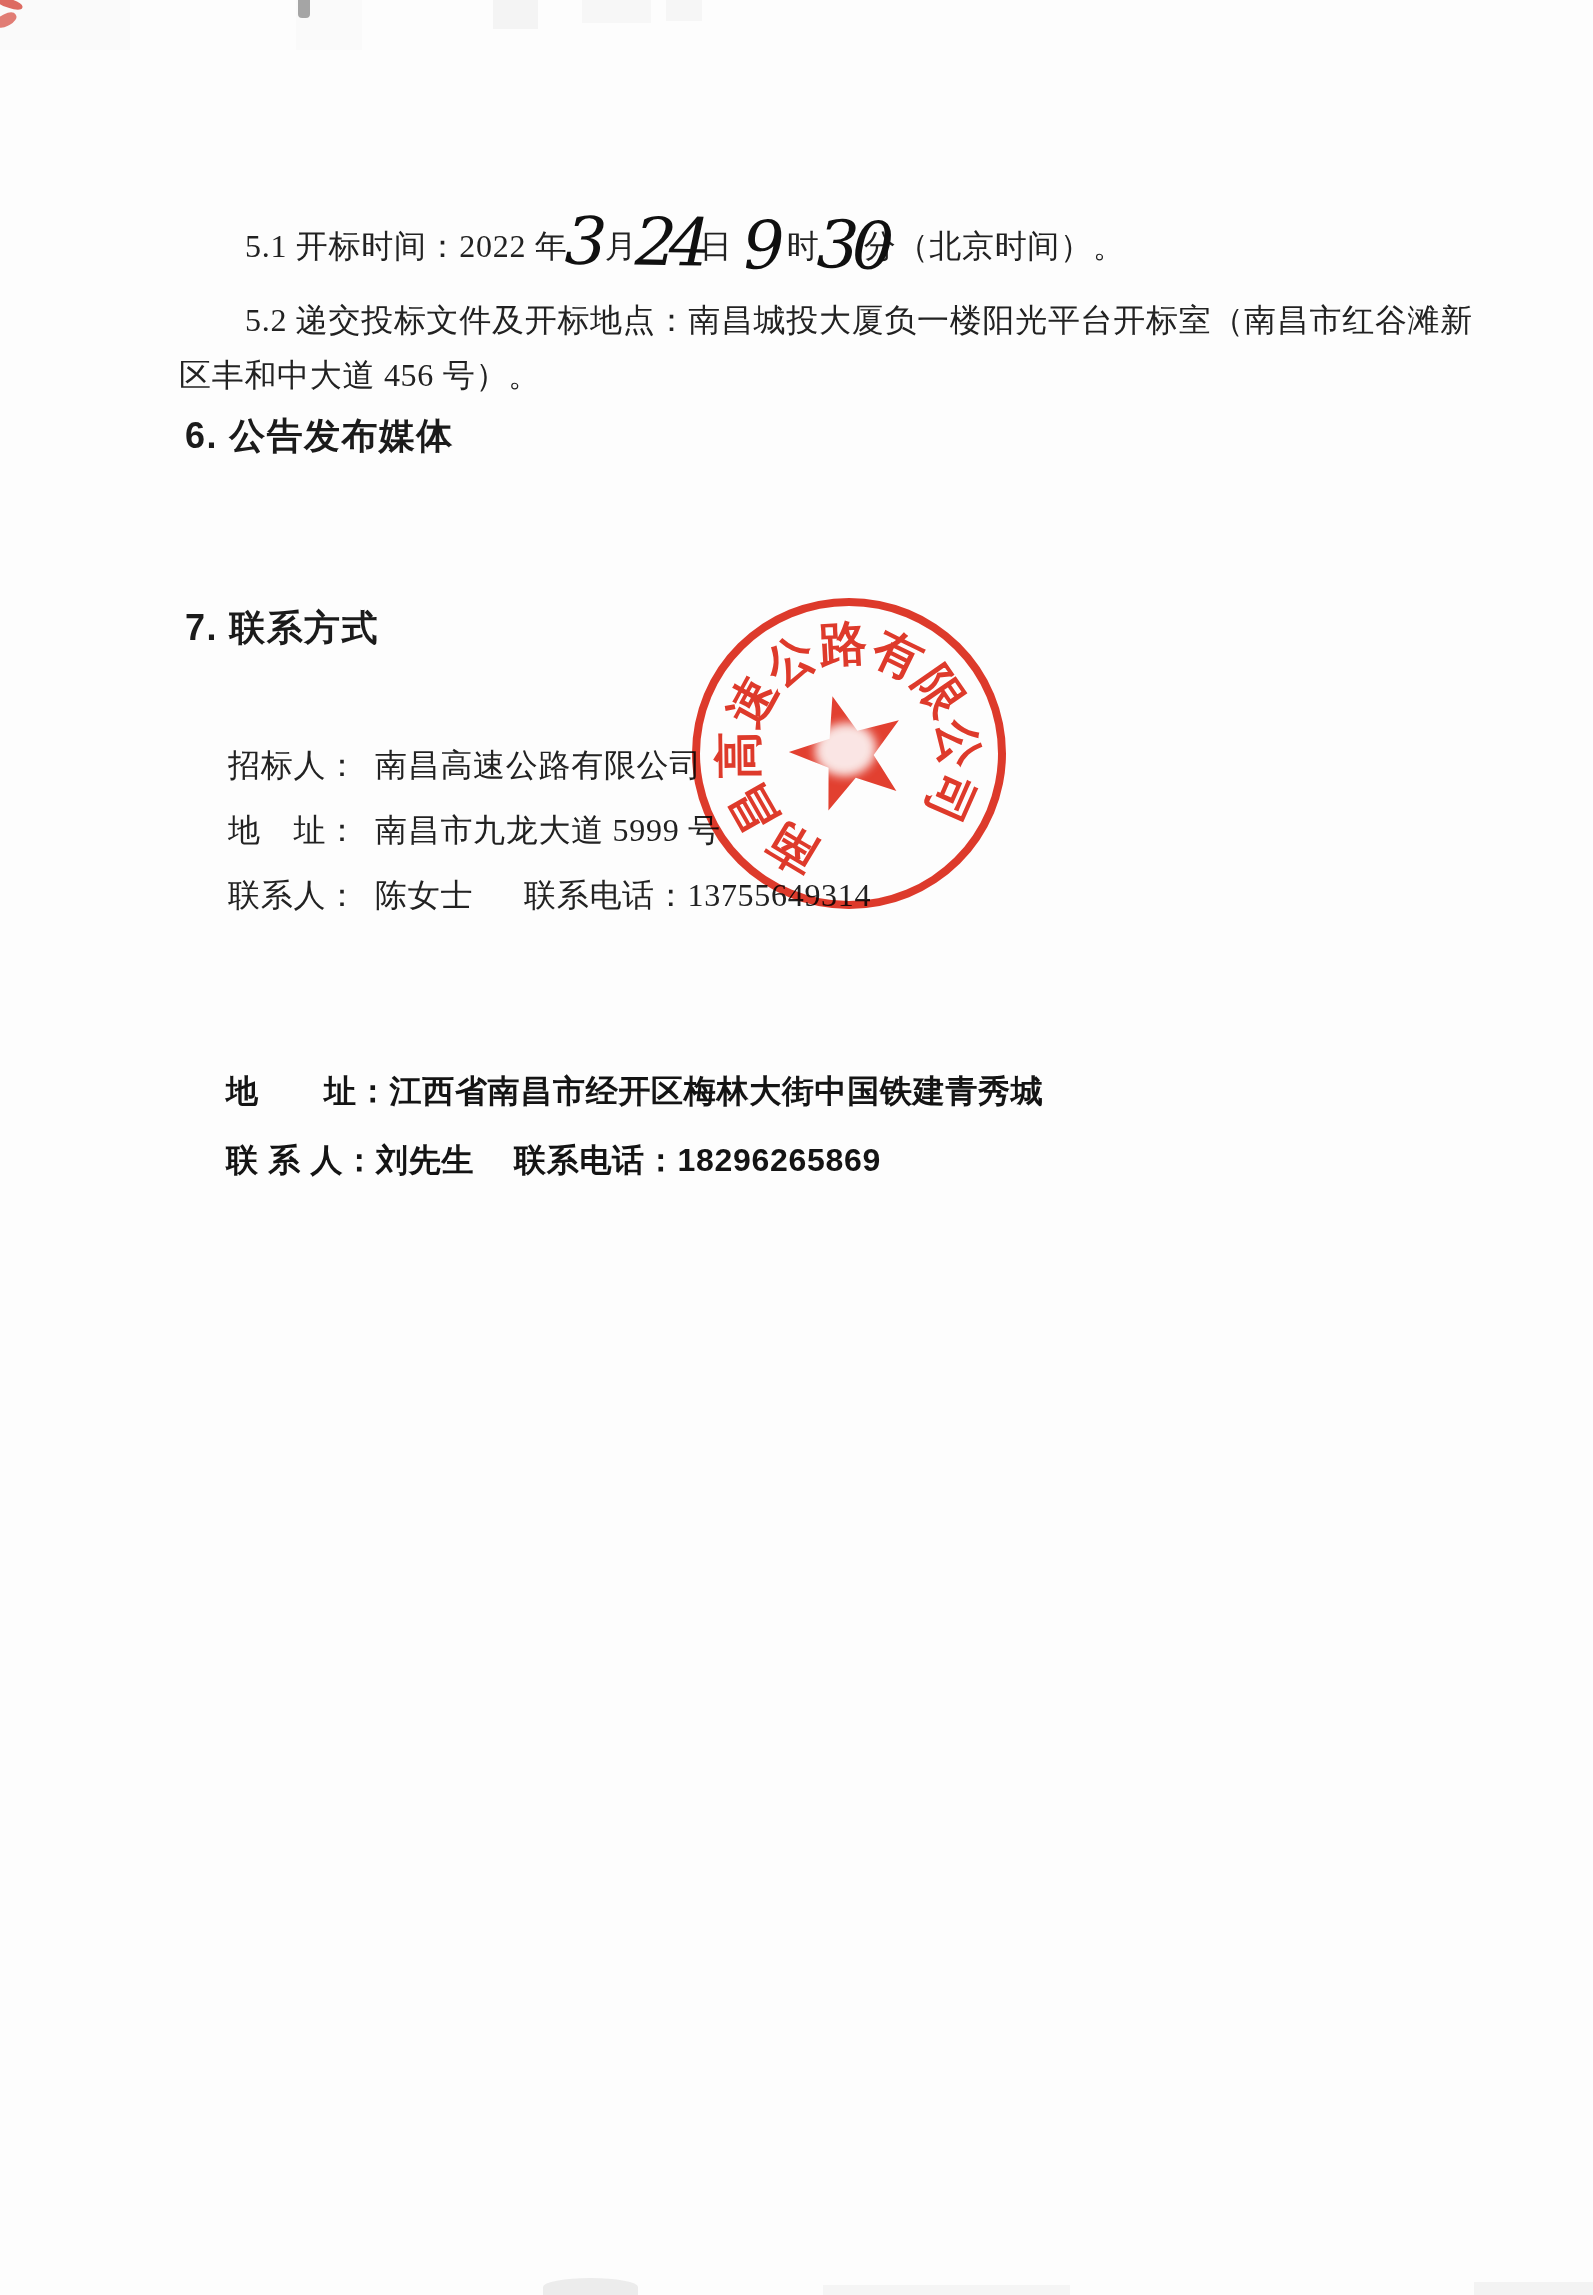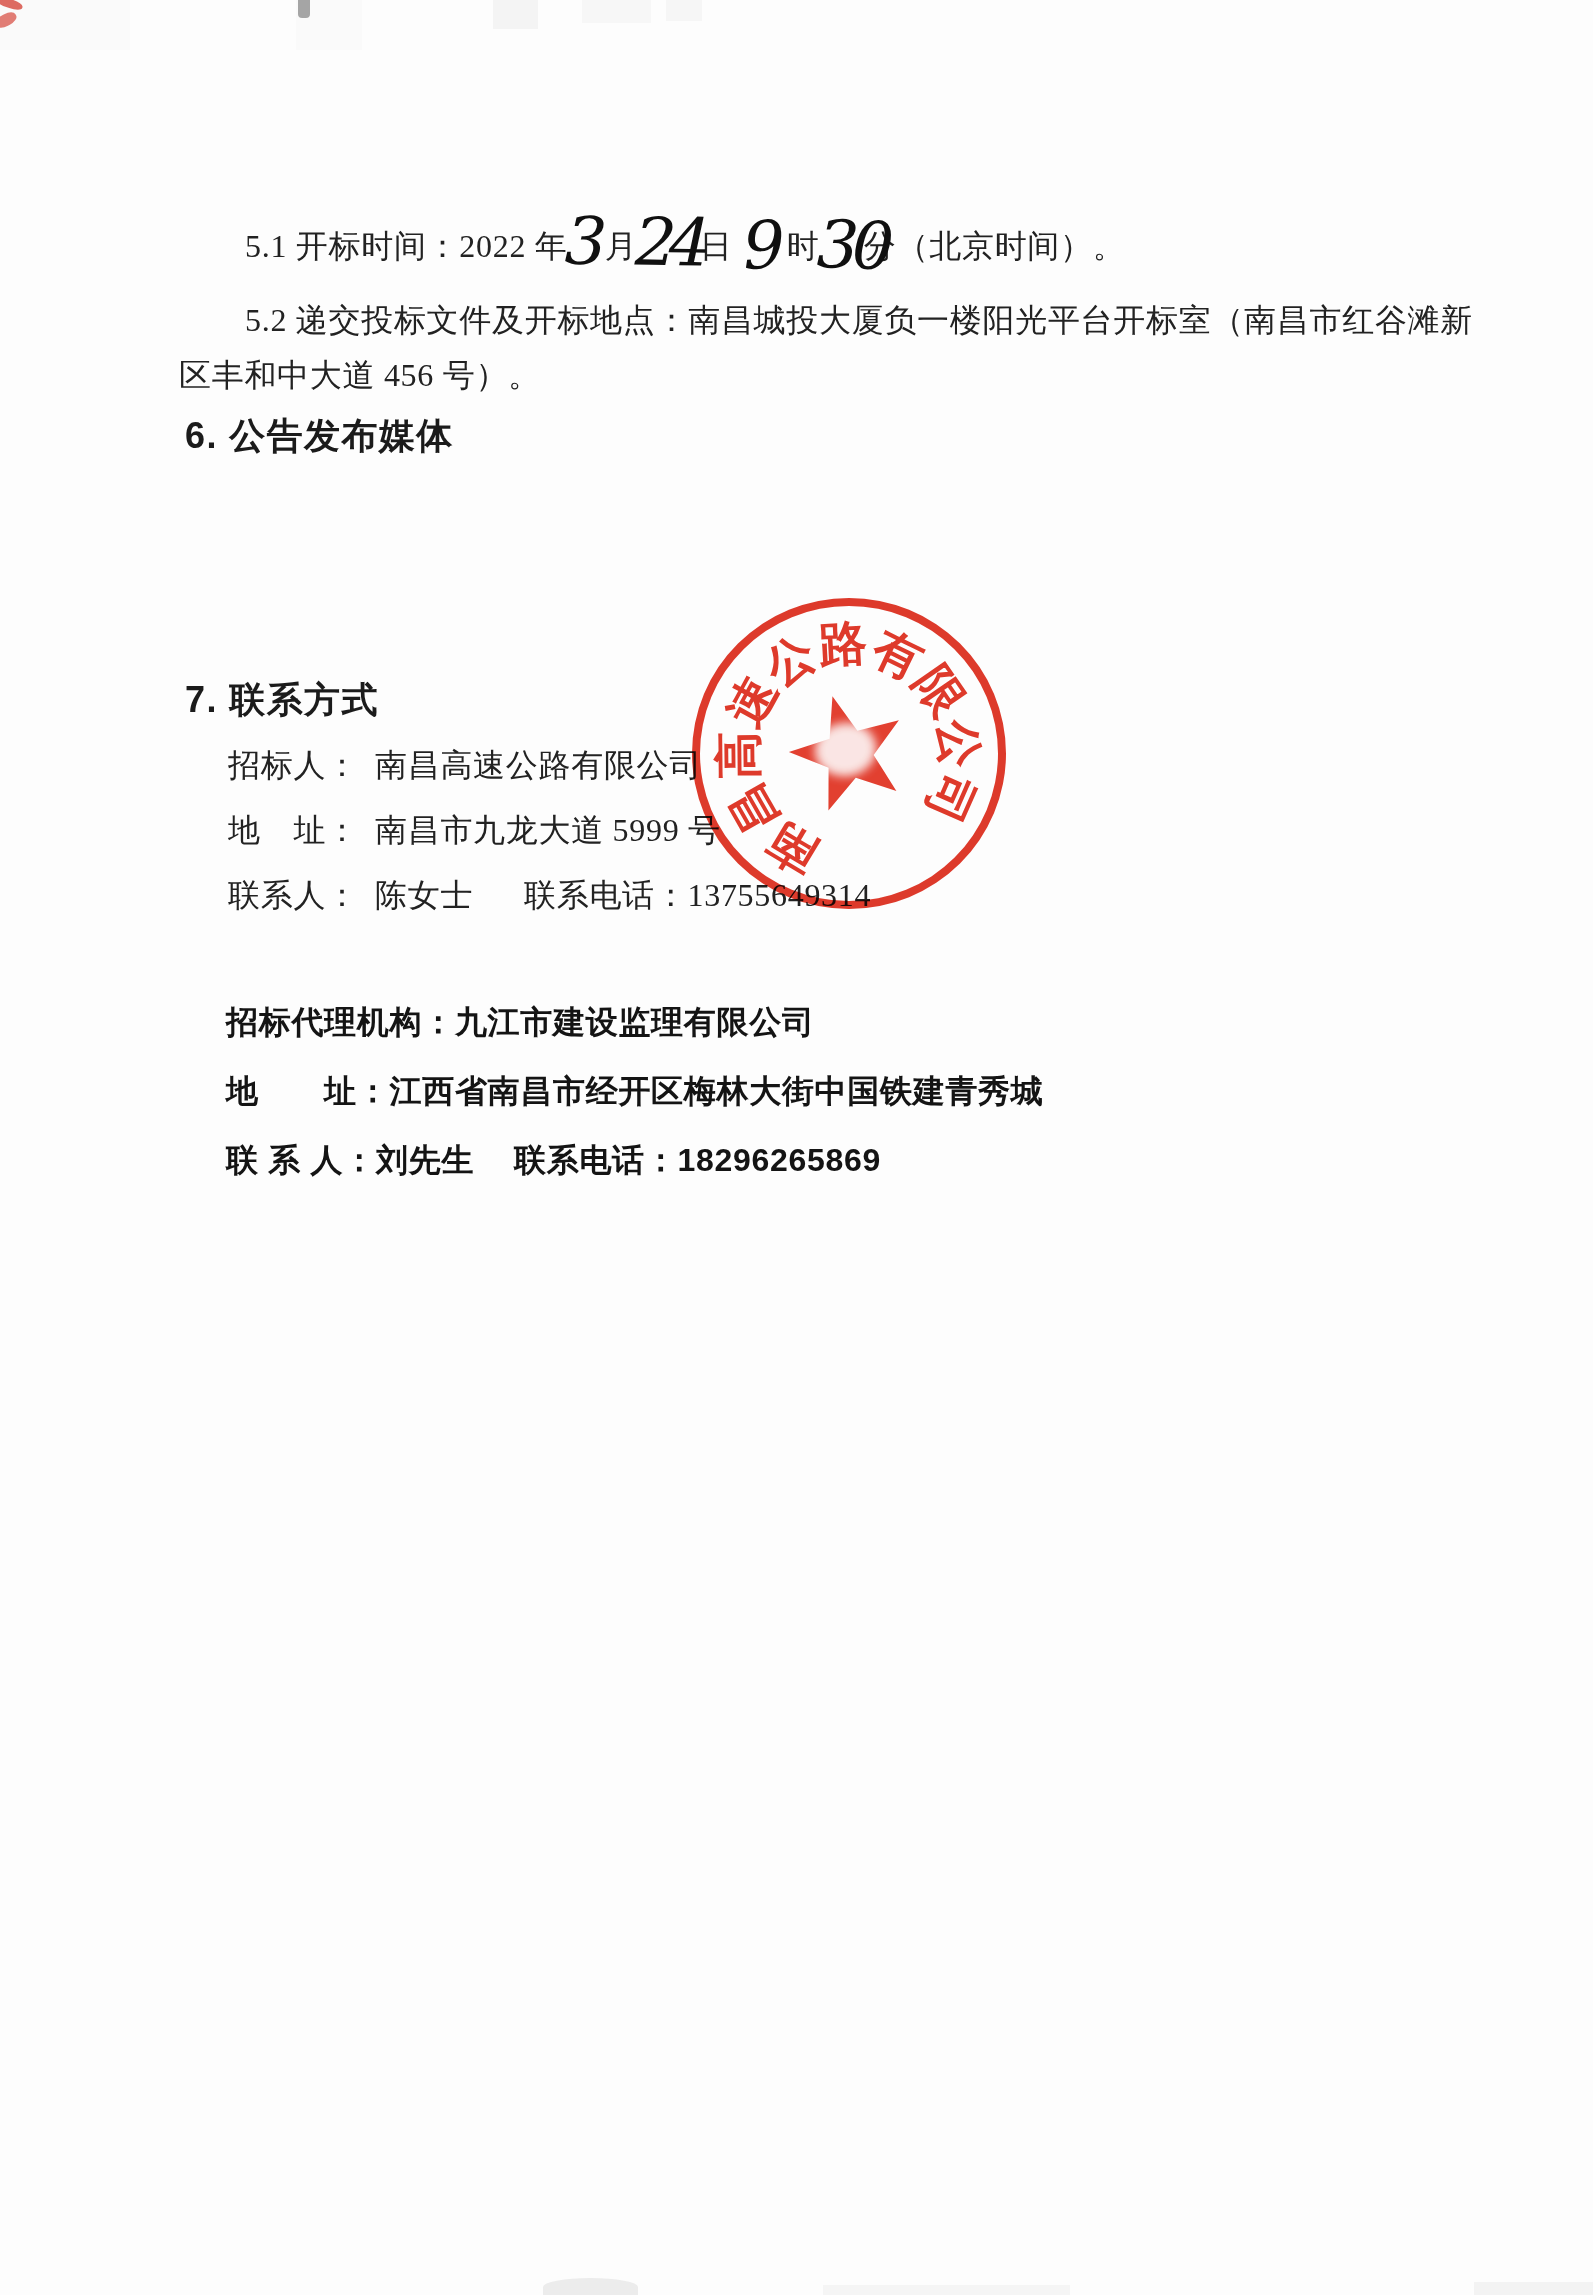--- a/index.html
+++ b/index.html
@@ -59,33 +59,32 @@
 
   <div class="abs t" style="left:245px;top:226px;">
     <span>5.1 开标时间：2022 年</span><span class="hw">3</span><span>月</span><span class="hw hw-day">24</span><span>日</span> <span class="hw hw-hour">9</span><span>时</span><span class="hw hw-min">30</span><span>分（北京时间）。</span>
   </div>
 
   <div class="abs t" style="left:245px;top:300px;">5.2 递交投标文件及开标地点：南昌城投大厦负一楼阳光平台开标室（南昌市红谷滩新</div>
   <div class="abs t" style="left:148px;top:355px;margin-left:31px;">区丰和中大道 456 号）。</div>
 
   <div class="abs h" style="left:185px;top:418px;">6. 公告发布媒体</div>
 
-  <div class="abs h" style="left:185px;top:682px;">7. 联系方式</div>
+  <div class="abs h" style="left:185px;top:610px;">7. 联系方式</div>
 
   <div class="abs t" style="left:228px;top:745px;">招标人：</div>
   <div class="abs t" style="left:375px;top:745px;">南昌高速公路有限公司</div>
 
   <div class="abs t" style="left:228px;top:810px;">地　址：</div>
   <div class="abs t" style="left:375px;top:810px;">南昌市九龙大道 5999 号</div>
 
   <div class="abs t" style="left:228px;top:875px;">联系人：</div>
   <div class="abs t" style="left:375px;top:875px;">陈女士</div>
   <div class="abs t" style="left:524px;top:875px;">联系电话：13755649314</div>
 
-  <div class="abs b" style="left:226px;top:1002px;">招标代理机构：九江市建设监理有限公司</div>
   <div class="abs b" style="left:226px;top:1071px;">地　　址：江西省南昌市经开区梅林大街中国铁建青秀城</div>
   <div class="abs b" style="left:226px;top:1140px;">联 系 人：刘先生</div>
   <div class="abs b" style="left:514px;top:1140px;">联系电话：18296265869</div>
 
   <div class="seal">
     <svg class="seal-star" width="134" height="134" viewBox="-98 -98 196 196">
       <defs>
         <filter id="blurf" x="-60%" y="-60%" width="220%" height="220%">
           <feGaussianBlur stdDeviation="7"></feGaussianBlur>
         </filter>

